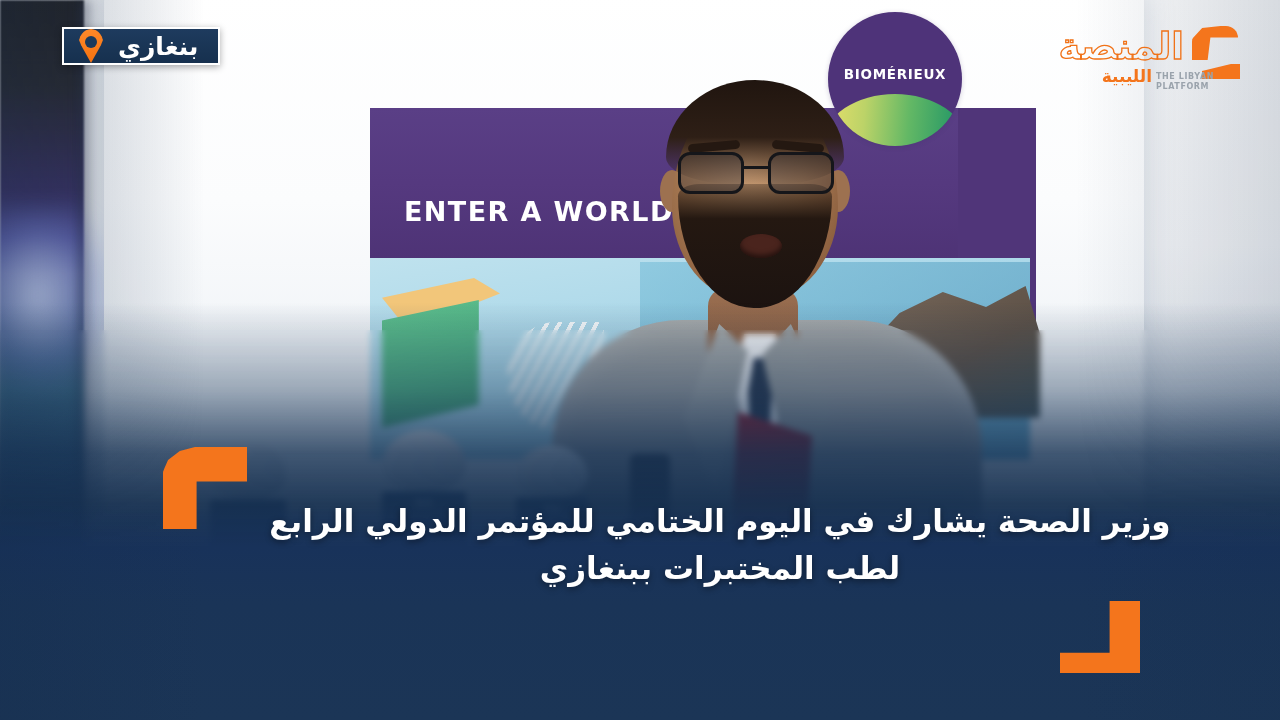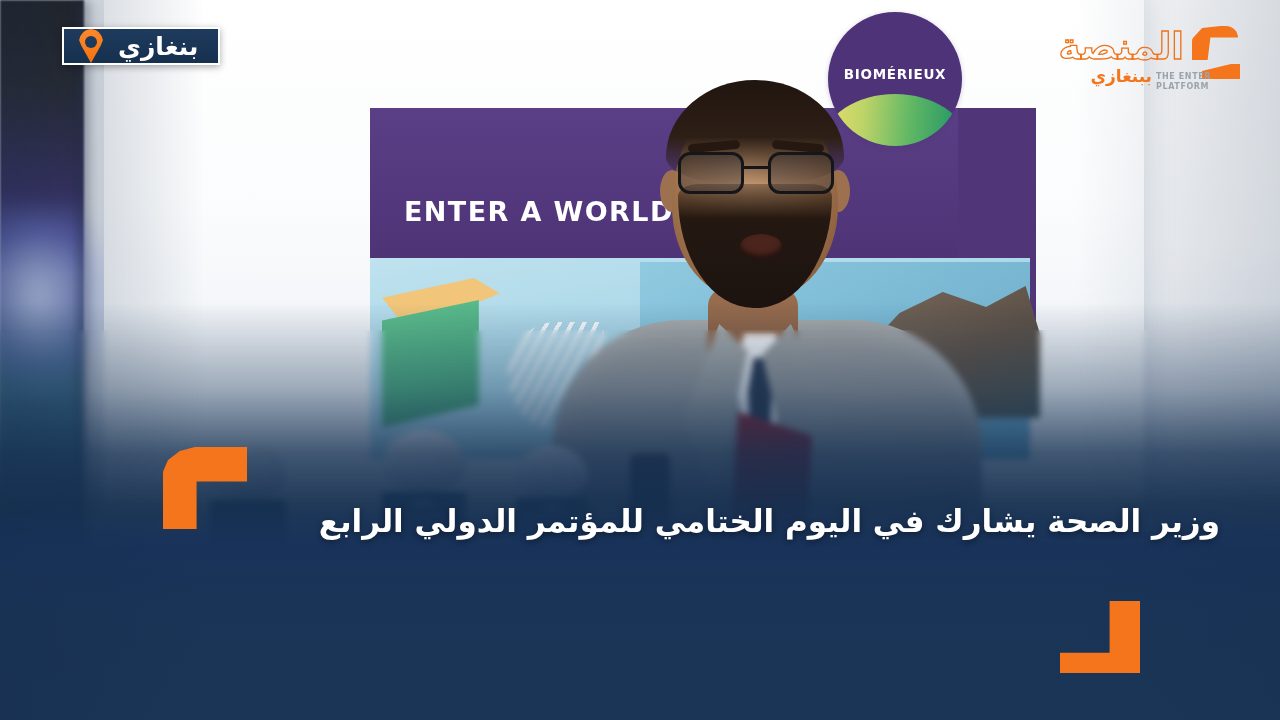--- a/index.html
+++ b/index.html
@@ -294,21 +294,21 @@
   }
   .logo-en{
     position:absolute;right:22px;top:50px;
     font-size:8px;font-weight:700;color:#9aa3ac;letter-spacing:.6px;
     line-height:1.25;text-align:left;width:60px;
   }
 
   
   .headline{
     position:absolute;right:60px;top:498px;width:1000px;
-    direction:rtl;text-align:right;
+    direction:rtl;text-align:center;
     color:#ffffff;font-weight:700;font-size:31px;line-height:1.5;
     text-shadow:0 2px 6px rgba(0,0,0,.42);
   }
   .headline .ln{display:block;}
 
   .q-open{
     position:absolute;left:163px;top:447px;width:84px;height:82px;
     background:#f4751c;
     clip-path:polygon(0 100%,0 30%,6% 16%,20% 5%,38% 0,100% 0,100% 42%,40% 42%,40% 100%);
     border-top-left-radius:26px;
@@ -409,27 +409,28 @@
     </div>
     <div class="loc-txt">بنغازي</div>
   </div>
 
   <div class="logo">
     <div class="logo-ar">المنصة</div>
     <div class="logo-mark">
       <div class="hook"></div>
       <div class="tail"></div>
     </div>
-    <div class="logo-sub">ببنغازي</div>
+    <div class="logo-sub">الليبية</div>
     <div class="logo-en">
-      <div>THE ENTER</div>
+      <div>THE LIBYAN</div>
       <div>PLATFORM</div>
     </div>
   </div>
 
   <div class="q-open"></div>
   <div class="headline">
     <span class="ln">وزير الصحة يشارك في اليوم الختامي للمؤتمر الدولي الرابع</span>
+    <span class="ln">لطب المختبرات ببنغازي</span>
   </div>
   <div class="q-close"></div>
 
 
 </div>
 
 </body></html>

